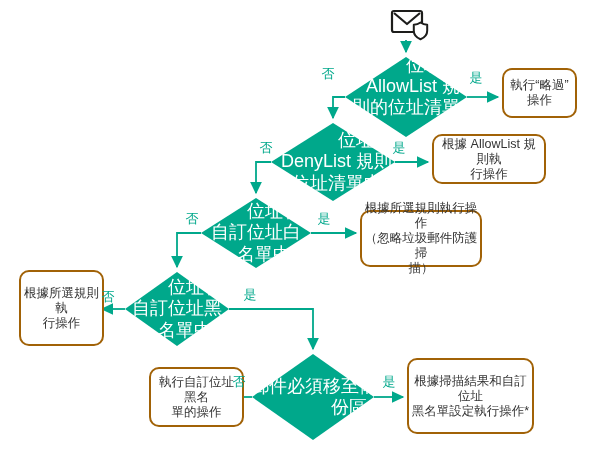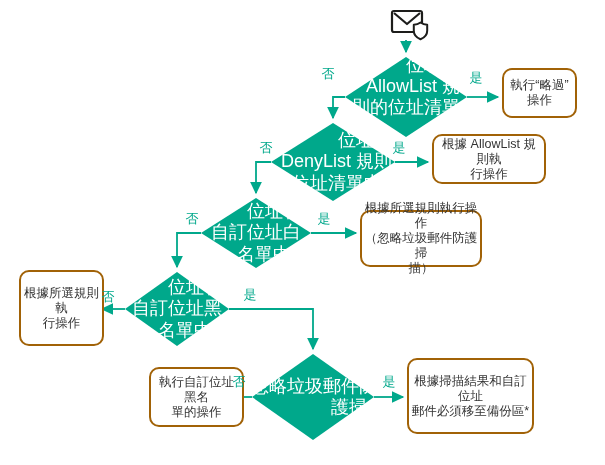--- a/index.html
+++ b/index.html
@@ -71,35 +71,35 @@
 中?</div>
   <div class="node-label" style="left:271px;top:133px;width:124px;height:58px;">位址在
 DenyList 規則
 的位址清單中?</div>
   <div class="node-label" style="left:201px;top:206px;width:110px;height:54px;">位址在
 自訂位址白
 名單中?</div>
   <div class="node-label" style="left:125px;top:282px;width:104px;height:54px;">位址在
 自訂位址黑
 名單中?</div>
-  <div class="node-label" style="left:249px;top:389px;width:128px;height:16px;">忽略垃圾郵件防護掃?</div>
+  <div class="node-label" style="left:249px;top:389px;width:128px;height:16px;">郵件必須移至備份區?</div>
 
   <div class="action-box" style="left:502px;top:68px;width:75px;height:50px;">執行“略過”
 操作</div>
   <div class="action-box" style="left:432px;top:134px;width:114px;height:50px;">根據 AllowList 規則執
 行操作</div>
   <div class="action-box" style="left:360px;top:210px;width:122px;height:57px;text-align:center;">根據所選規則執行操作
 （忽略垃圾郵件防護掃
 描）</div>
   <div class="action-box" style="left:19px;top:270px;width:85px;height:76px;">根據所選規則執
 行操作</div>
   <div class="action-box" style="left:128px;top:367px;width:95px;height:60px;margin-left:21px;">執行自訂位址黑名
 單的操作</div>
   <div class="action-box" style="left:407px;top:358px;width:127px;height:76px;">根據掃描結果和自訂位址
-郵件必須移至備份區*</div>
+黑名單設定執行操作*</div>
 
   <div class="edge-label" style="left:320px;top:67px;">否</div>
   <div class="edge-label" style="left:468px;top:71px;">是</div>
   <div class="edge-label" style="left:258px;top:141px;">否</div>
   <div class="edge-label" style="left:391px;top:141px;">是</div>
   <div class="edge-label" style="left:184px;top:212px;">否</div>
   <div class="edge-label" style="left:316px;top:212px;">是</div>
   <div class="edge-label" style="left:100px;top:290px;">否</div>
   <div class="edge-label" style="left:242px;top:288px;">是</div>
   <div class="edge-label" style="left:231px;top:375px;">否</div>

